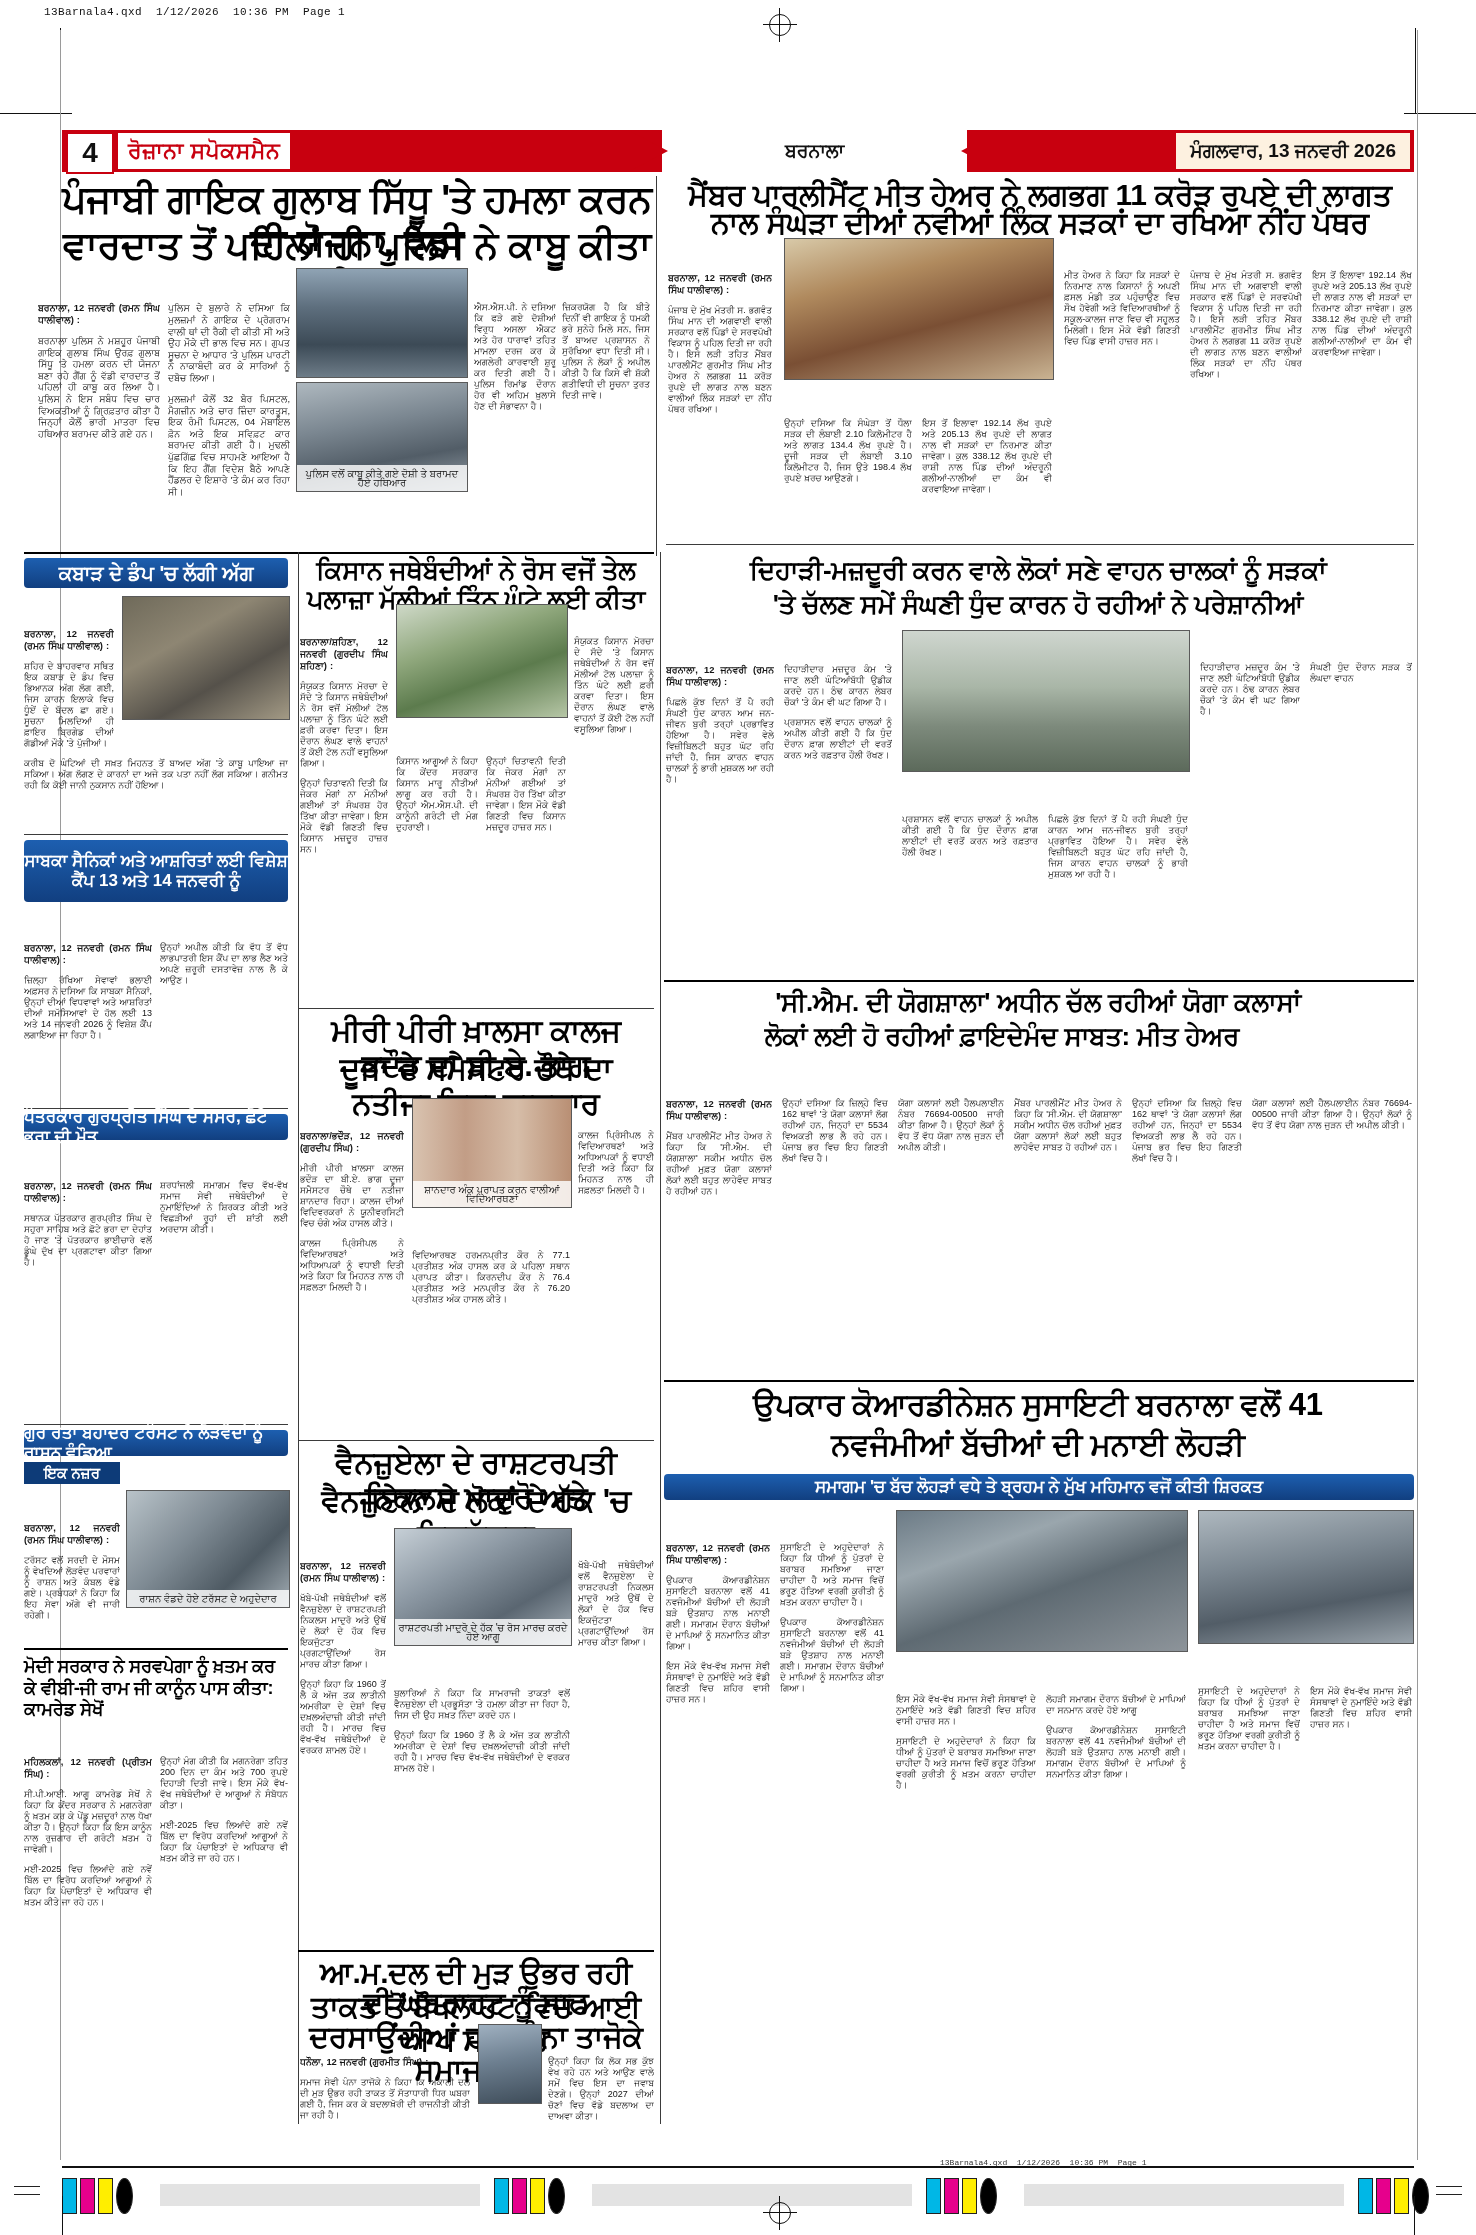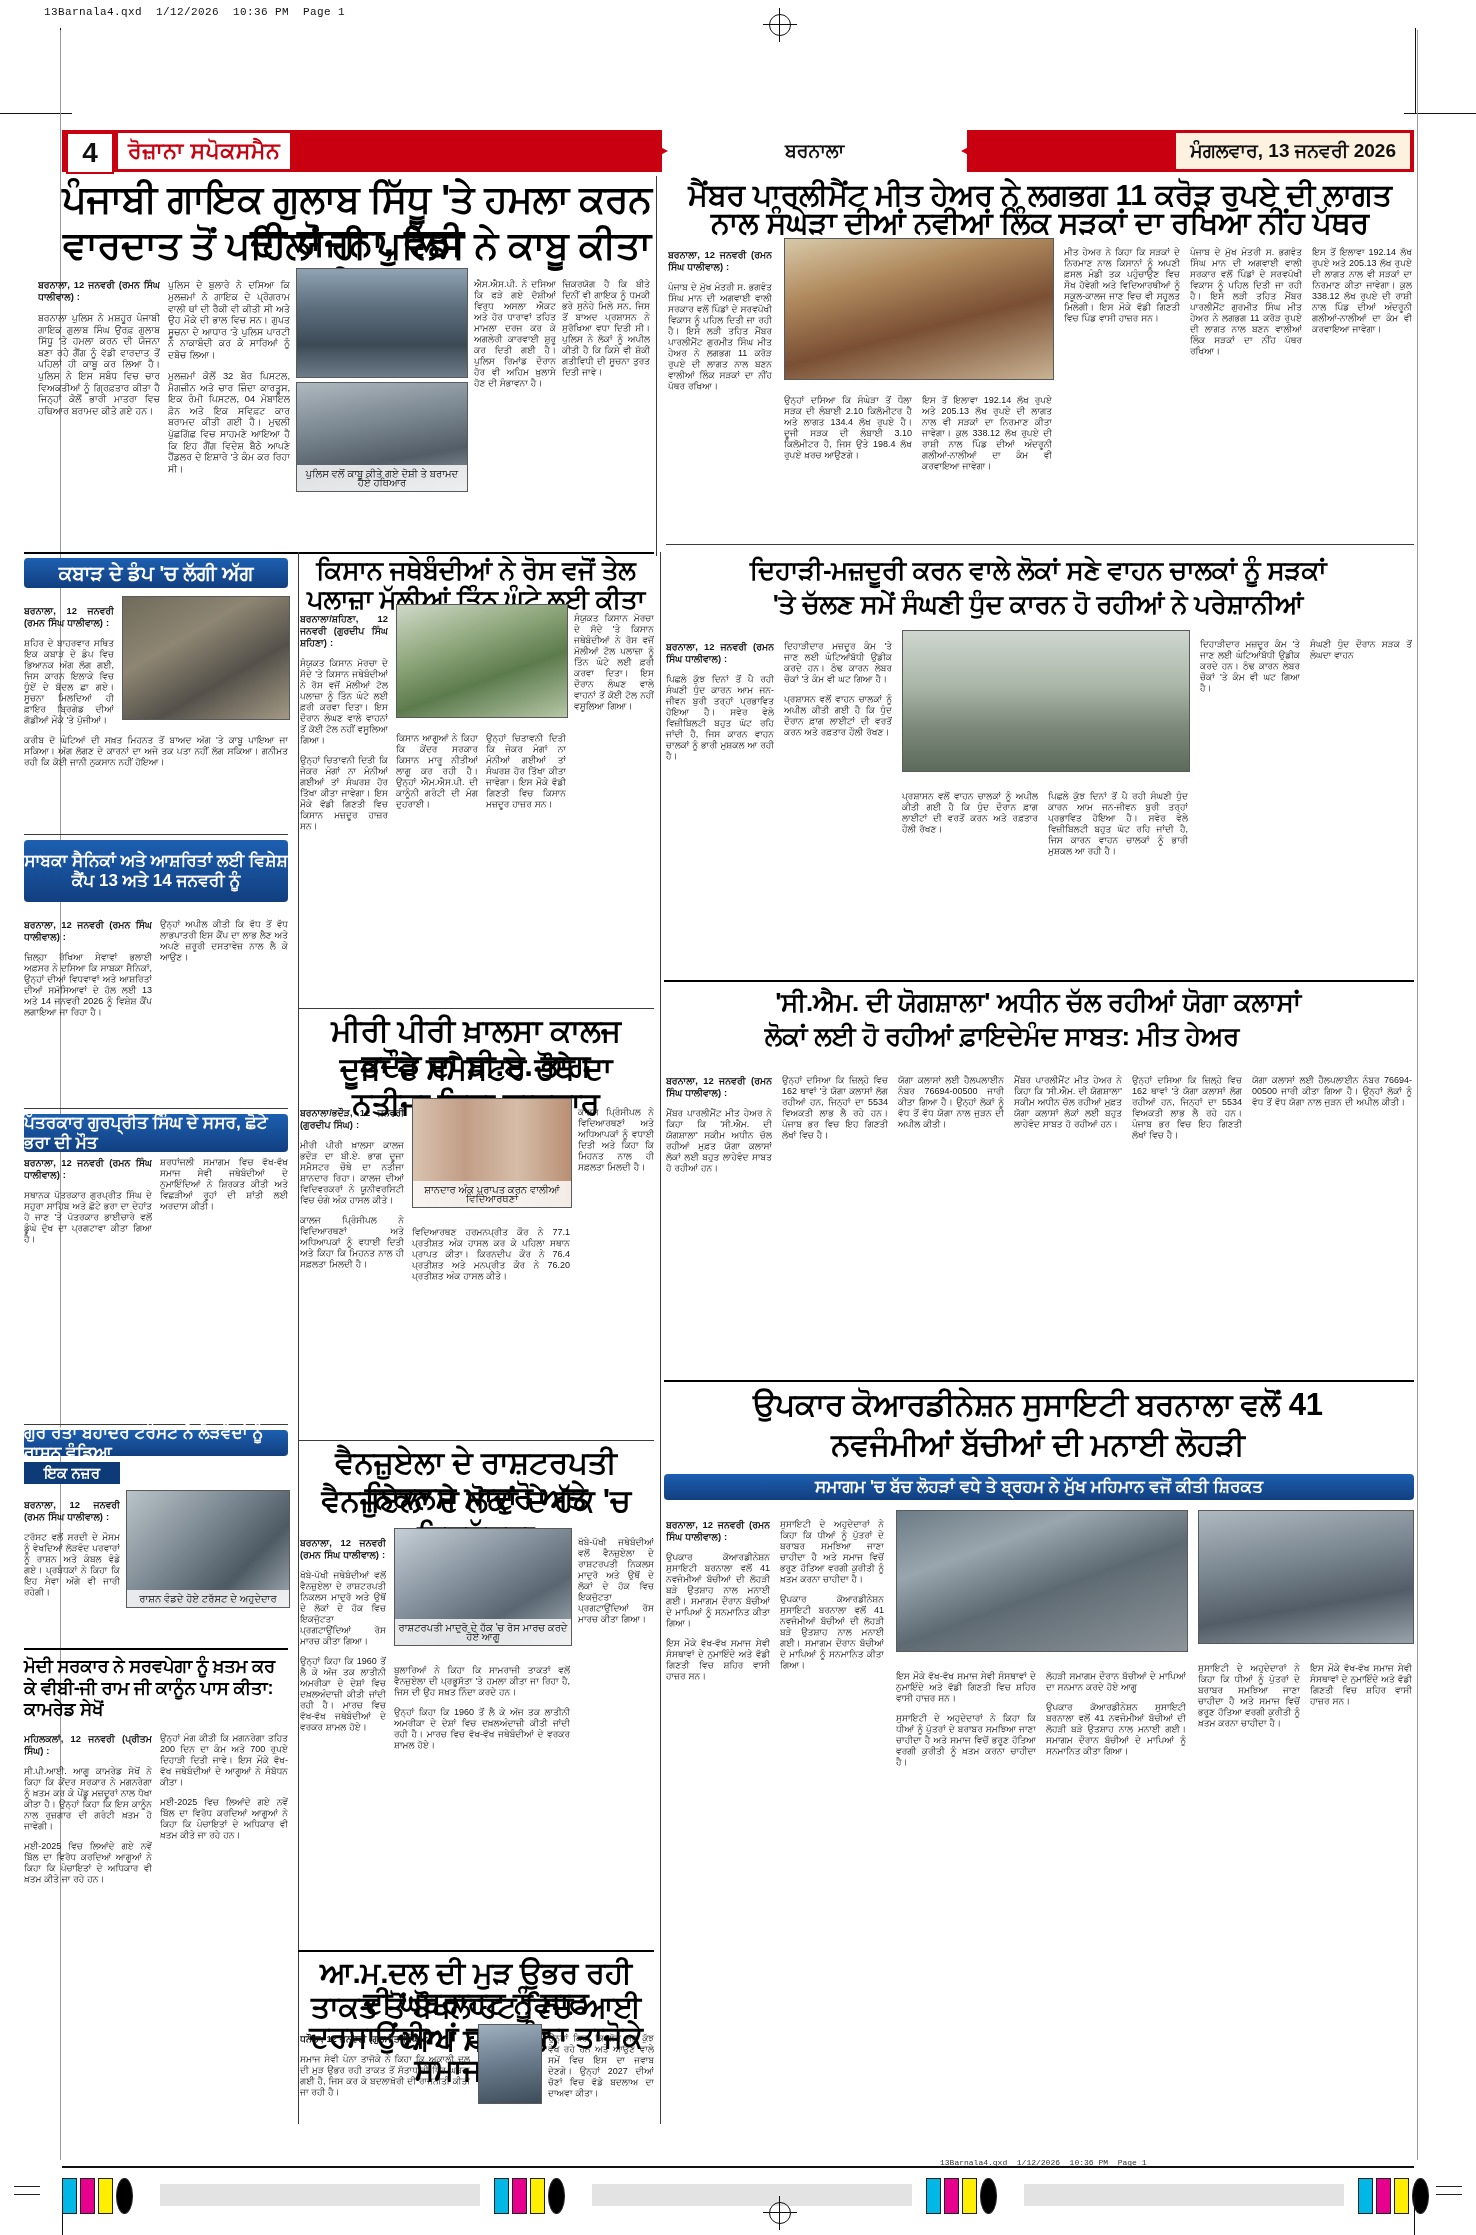--- a/index.html
+++ b/index.html
@@ -74,21 +74,21 @@
     color:#fff;font-weight:bold;display:flex;align-items:center;
     justify-content:center;font-size:20px;border-radius:4px;
   }
   .ribbon.small{font-size:17px;}
   .ribbon-tab{
     position:absolute;background:#0d3b78;color:#fff;font-weight:bold;
     display:flex;align-items:center;justify-content:center;font-size:15px;
   }
 
   
-  .col{position:absolute;overflow:hidden;}
+  .col{position:absolute;overflow:hidden;margin-top:23px;}
   .para{
     font-size:9.4px;line-height:11.6px;text-align:justify;color:#141414;
     word-spacing:.4px;hyphens:none;
   }
   .dateline{font-weight:bold;font-size:9.4px;}
   .para.tight{line-height:11px;font-size:9px;}
 
   
   .photo{position:absolute;border:1px solid #5a5a5a;overflow:hidden;background:#c9cfd2;}
   .photo .cap{
@@ -234,21 +234,21 @@
 </div>
 <div class="col" style="left:24px;top:910px;width:128px;height:190px;">
   <p class="para tight"><span class="dateline">ਬਰਨਾਲਾ, 12 ਜਨਵਰੀ (ਰਮਨ ਸਿੰਘ ਧਾਲੀਵਾਲ) :</span></p>
   <p class="para tight">ਜ਼ਿਲ੍ਹਾ ਰੱਖਿਆ ਸੇਵਾਵਾਂ ਭਲਾਈ ਅਫ਼ਸਰ ਨੇ ਦਸਿਆ ਕਿ ਸਾਬਕਾ ਸੈਨਿਕਾਂ, ਉਨ੍ਹਾਂ ਦੀਆਂ ਵਿਧਵਾਵਾਂ ਅਤੇ ਆਸ਼ਰਿਤਾਂ ਦੀਆਂ ਸਮੱਸਿਆਵਾਂ ਦੇ ਹੱਲ ਲਈ 13 ਅਤੇ 14 ਜਨਵਰੀ 2026 ਨੂੰ ਵਿਸ਼ੇਸ਼ ਕੈਂਪ ਲਗਾਇਆ ਜਾ ਰਿਹਾ ਹੈ।</p>
 </div>
 <div class="col" style="left:160px;top:910px;width:128px;height:190px;">
   <p class="para tight">ਉਨ੍ਹਾਂ ਅਪੀਲ ਕੀਤੀ ਕਿ ਵੱਧ ਤੋਂ ਵੱਧ ਲਾਭਪਾਤਰੀ ਇਸ ਕੈਂਪ ਦਾ ਲਾਭ ਲੈਣ ਅਤੇ ਅਪਣੇ ਜ਼ਰੂਰੀ ਦਸਤਾਵੇਜ਼ ਨਾਲ ਲੈ ਕੇ ਆਉਣ।</p>
 </div>
 
 <div class="hrule" style="left:24px;top:1108px;width:264px;"></div>
-<div class="ribbon small" style="left:24px;top:1114px;width:264px;height:38px;">ਪੱਤਰਕਾਰ ਗੁਰਪ੍ਰੀਤ ਸਿੰਘ ਦੇ ਸਸਰ, ਛੋਟੇ ਭਰਾ ਦੀ ਮੌਤ</div>
+<div class="ribbon small" style="left:24px;top:1114px;width:264px;height:26px;">ਪੱਤਰਕਾਰ ਗੁਰਪ੍ਰੀਤ ਸਿੰਘ ਦੇ ਸਸਰ, ਛੋਟੇ ਭਰਾ ਦੀ ਮੌਤ</div>
 <div class="col" style="left:24px;top:1148px;width:128px;height:270px;">
   <p class="para tight"><span class="dateline">ਬਰਨਾਲਾ, 12 ਜਨਵਰੀ (ਰਮਨ ਸਿੰਘ ਧਾਲੀਵਾਲ) :</span></p>
   <p class="para tight">ਸਥਾਨਕ ਪੱਤਰਕਾਰ ਗੁਰਪ੍ਰੀਤ ਸਿੰਘ ਦੇ ਸਹੁਰਾ ਸਾਹਿਬ ਅਤੇ ਛੋਟੇ ਭਰਾ ਦਾ ਦੇਹਾਂਤ ਹੋ ਜਾਣ 'ਤੇ ਪੱਤਰਕਾਰ ਭਾਈਚਾਰੇ ਵਲੋਂ ਡੂੰਘੇ ਦੁੱਖ ਦਾ ਪ੍ਰਗਟਾਵਾ ਕੀਤਾ ਗਿਆ ਹੈ।</p>
 </div>
 <div class="col" style="left:160px;top:1148px;width:128px;height:270px;">
   <p class="para tight">ਸ਼ਰਧਾਂਜਲੀ ਸਮਾਗਮ ਵਿਚ ਵੱਖ-ਵੱਖ ਸਮਾਜ ਸੇਵੀ ਜਥੇਬੰਦੀਆਂ ਦੇ ਨੁਮਾਇੰਦਿਆਂ ਨੇ ਸ਼ਿਰਕਤ ਕੀਤੀ ਅਤੇ ਵਿਛੜੀਆਂ ਰੂਹਾਂ ਦੀ ਸ਼ਾਂਤੀ ਲਈ ਅਰਦਾਸ ਕੀਤੀ।</p>
 </div>
 
 <div class="hrule" style="left:24px;top:1424px;width:264px;"></div>
 <div class="ribbon small" style="left:24px;top:1430px;width:264px;height:26px;">ਗੁਰ ਰਤਾ ਬਹਾਦਰ ਟਰੱਸਟ ਨੇ ਲੋੜਵੰਦਾਂ ਨੂੰ ਰਾਸ਼ਨ ਵੰਡਿਆ</div>

